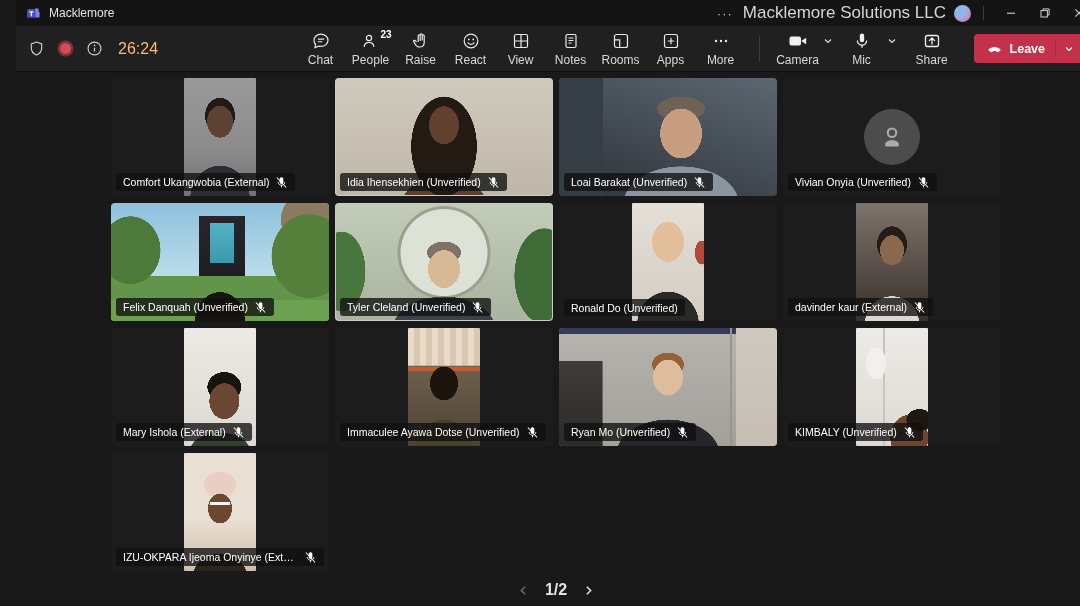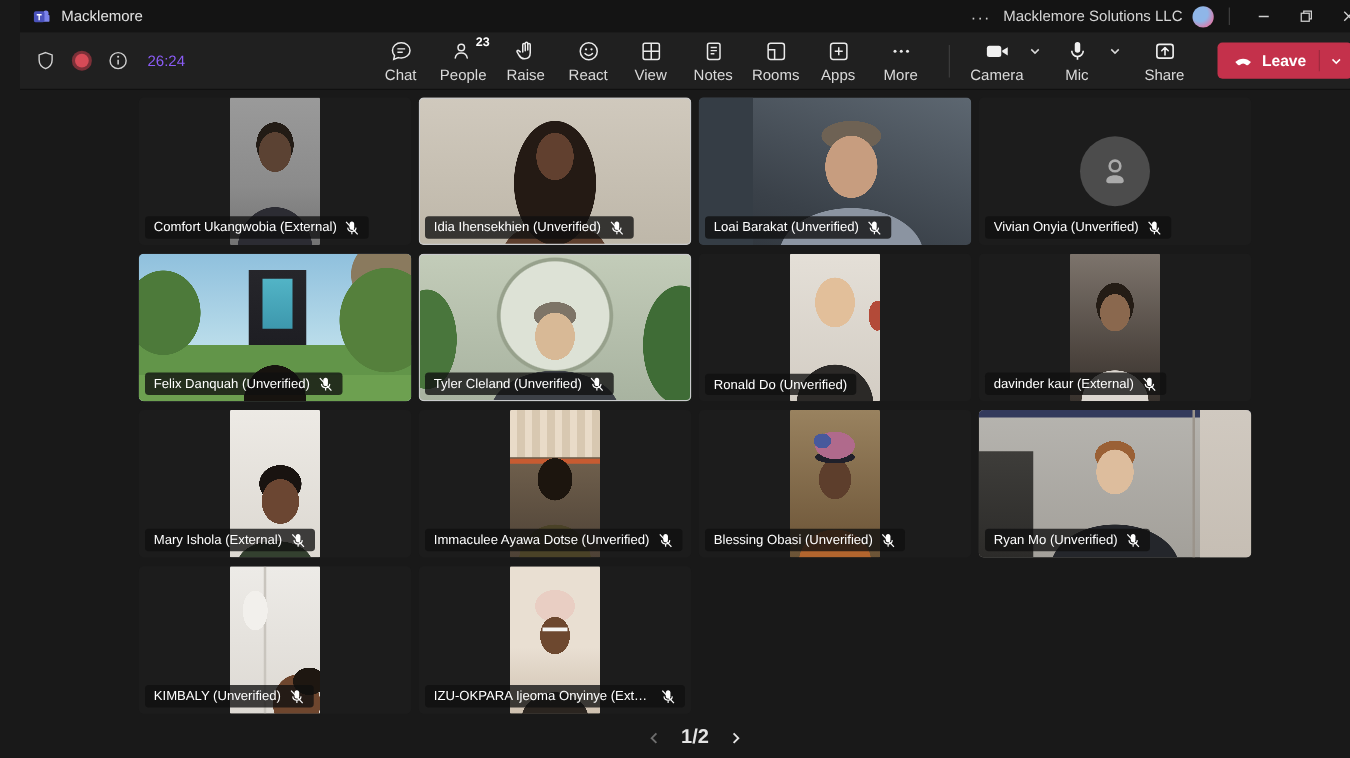--- a/index.html
+++ b/index.html
@@ -7,34 +7,34 @@
     font-family:"Liberation Sans", sans-serif; -webkit-font-smoothing:antialiased; }
   .app { width:1080px; height:606px; display:flex; flex-direction:column;margin-left:16px; }
 
   
   .titlebar { height:26px; background:#141414; display:flex; align-items:center;
     justify-content:space-between; color:#d8d8d8; flex:0 0 auto; }
   .tb-left { display:flex; align-items:center; gap:8px; padding-left:10px; }
   .tb-title { font-size:12px; color:#e3e3e3; }
   .tb-right { display:flex; align-items:center; height:100%; }
   .tb-overflow { font-size:13px; letter-spacing:1px; color:#cfcfcf; padding:0 10px; cursor:pointer; }
-  .tb-account { font-size:12px; color:#d5d5d5; margin-right:8px; cursor:pointer; }
+  .tb-account { font-size:17px; color:#d5d5d5; margin-right:8px; cursor:pointer; }
   .tb-avatar { width:17px; height:17px; border-radius:50%; cursor:pointer;
     background:radial-gradient(circle at 35% 35%, #8fb6e8 0 40%, #d77fae 75%, #b45f92 100%); }
   .tb-divider { width:1px; height:14px; background:#3c3c3c; margin:0 10px 0 12px; }
   .winbtn { width:34px; height:26px; background:transparent; border:0; display:grid;
     place-items:center; cursor:pointer; }
 
   
   .toolbar { height:46px; background:#202020; display:flex; align-items:center;
     padding:0 14px 0 12px; flex:0 0 auto; border-bottom:1px solid #101010; }
   .tl-left { display:flex; align-items:center; gap:13px; }
   .rec-dot { width:11px; height:11px; border-radius:50%; background:#d64b57;
     box-shadow:0 0 0 2.5px #7c3038; margin:0 2px; }
-  .timer { font-size:12px; color:#8b5cf6; margin-left:2px; }
+  .timer { font-size:16px; color:#fdba74; margin-left:2px; }
   .tl-center { display:flex; align-items:center; gap:6px; margin-left:auto; }
   .cbtn { width:44px; height:42px; background:transparent; border:0; color:#d9d9d9;
     display:flex; flex-direction:column; align-items:center; justify-content:center;
     gap:2px; cursor:pointer; }
   .cbtn .lbl { font-size:12px; color:#d9d9d9; }
   .icon-wrap { position:relative; height:20px; }
   .badge { position:absolute; top:-2px; left:20px; font-size:10px; font-weight:bold; color:#fff; }
   .tl-right { display:flex; align-items:center; gap:4px; margin-left:16px; }
   .vdiv { width:1px; height:26px; background:#3a3a3a; margin-right:12px; }
   .devgrp { display:flex; align-items:flex-start; }
@@ -474,33 +474,20 @@
     <div class="nameplate">
       <span class="pname">Immaculee Ayawa Dotse (Unverified)</span>
       <svg class="micoff" width="13" height="13" viewBox="0 0 14 14">
         <path d="M7 1.3c1.2 0 2 .9 2 2v3.2c0 1.1-.8 2-2 2s-2-.9-2-2V3.3c0-1.1.8-2 2-2z" fill="#fff"></path>
         <path d="M3.4 6.6c.2 2 1.7 3.3 3.6 3.3s3.4-1.3 3.6-3.3" stroke="#fff" stroke-width="1" fill="none"></path>
         <path d="M7 9.9v2.3" stroke="#fff" stroke-width="1"></path>
         <path d="M2 1.6l10 10.8" stroke="#fff" stroke-width="1.1"></path>
       </svg>
     </div>
   </div>
-        <div class="tile k-portrait v-blessing b-none">
-    <div class="video"></div>
-
-    <div class="nameplate">
-      <span class="pname">Blessing Obasi (Unverified)</span>
-      <svg class="micoff" width="13" height="13" viewBox="0 0 14 14">
-        <path d="M7 1.3c1.2 0 2 .9 2 2v3.2c0 1.1-.8 2-2 2s-2-.9-2-2V3.3c0-1.1.8-2 2-2z" fill="#fff"></path>
-        <path d="M3.4 6.6c.2 2 1.7 3.3 3.6 3.3s3.4-1.3 3.6-3.3" stroke="#fff" stroke-width="1" fill="none"></path>
-        <path d="M7 9.9v2.3" stroke="#fff" stroke-width="1"></path>
-        <path d="M2 1.6l10 10.8" stroke="#fff" stroke-width="1.1"></path>
-      </svg>
-    </div>
-  </div>
         <div class="tile k-wide v-ryan b-none">
     <div class="video"></div>
 
     <div class="nameplate">
       <span class="pname">Ryan Mo (Unverified)</span>
       <svg class="micoff" width="13" height="13" viewBox="0 0 14 14">
         <path d="M7 1.3c1.2 0 2 .9 2 2v3.2c0 1.1-.8 2-2 2s-2-.9-2-2V3.3c0-1.1.8-2 2-2z" fill="#fff"></path>
         <path d="M3.4 6.6c.2 2 1.7 3.3 3.6 3.3s3.4-1.3 3.6-3.3" stroke="#fff" stroke-width="1" fill="none"></path>
         <path d="M7 9.9v2.3" stroke="#fff" stroke-width="1"></path>
         <path d="M2 1.6l10 10.8" stroke="#fff" stroke-width="1.1"></path>

